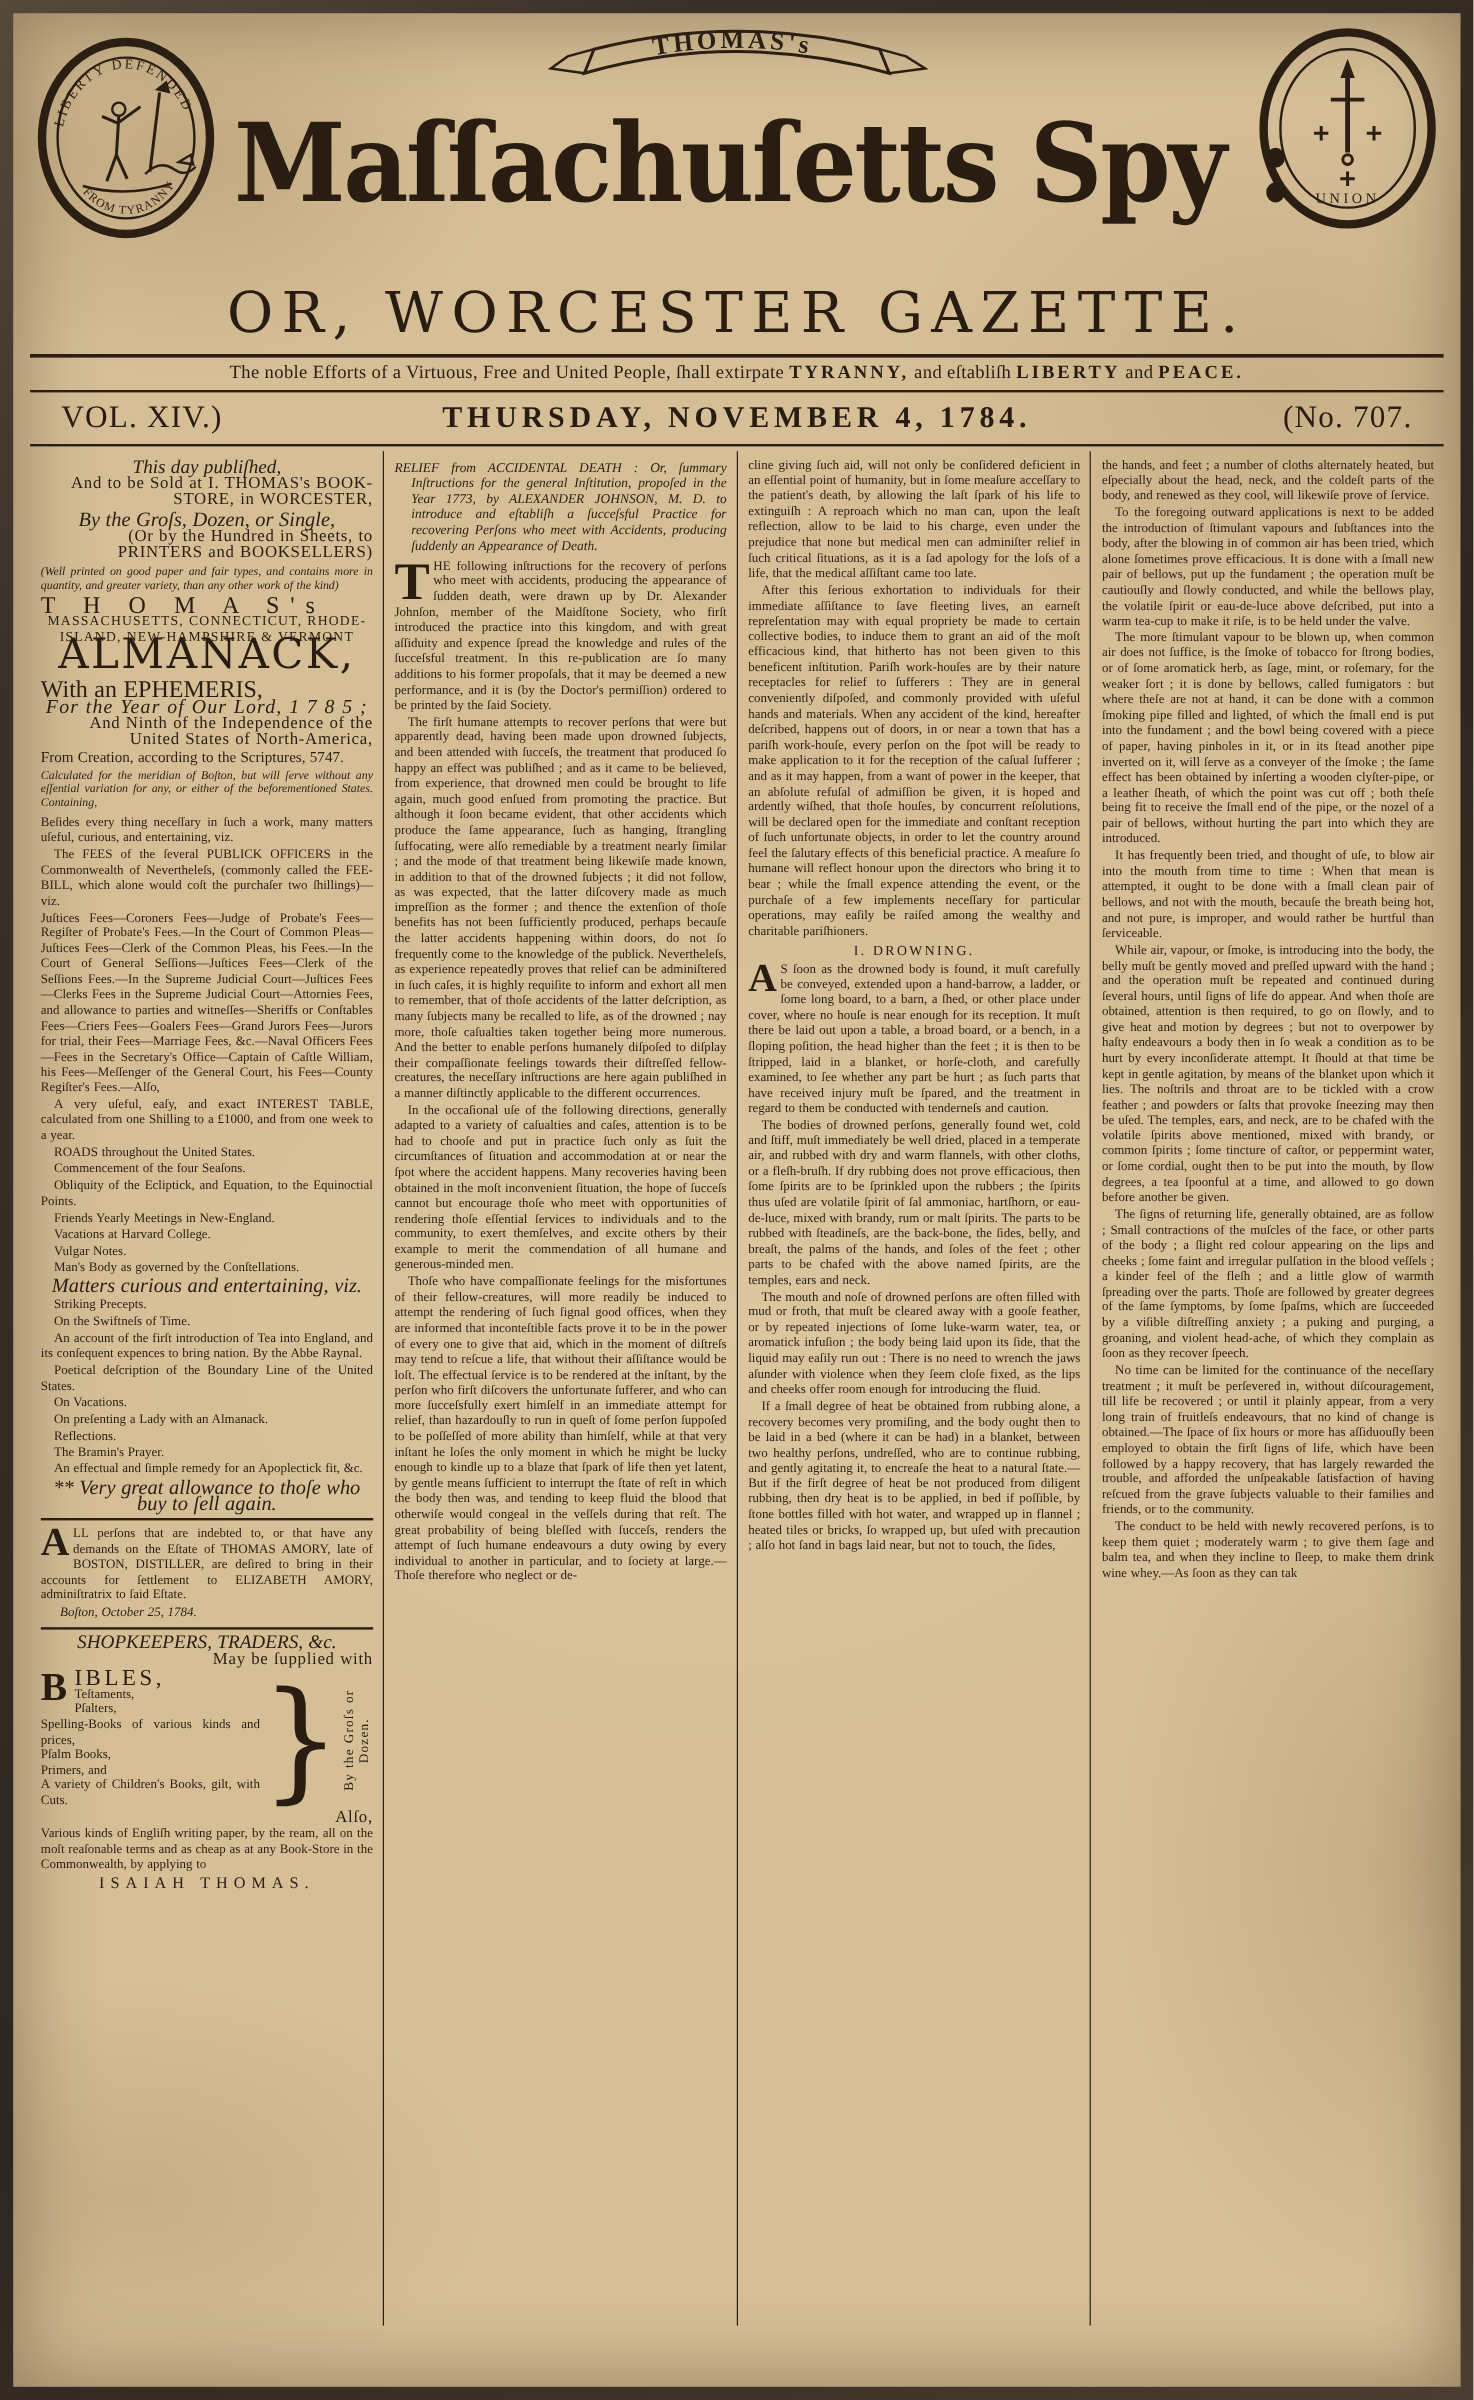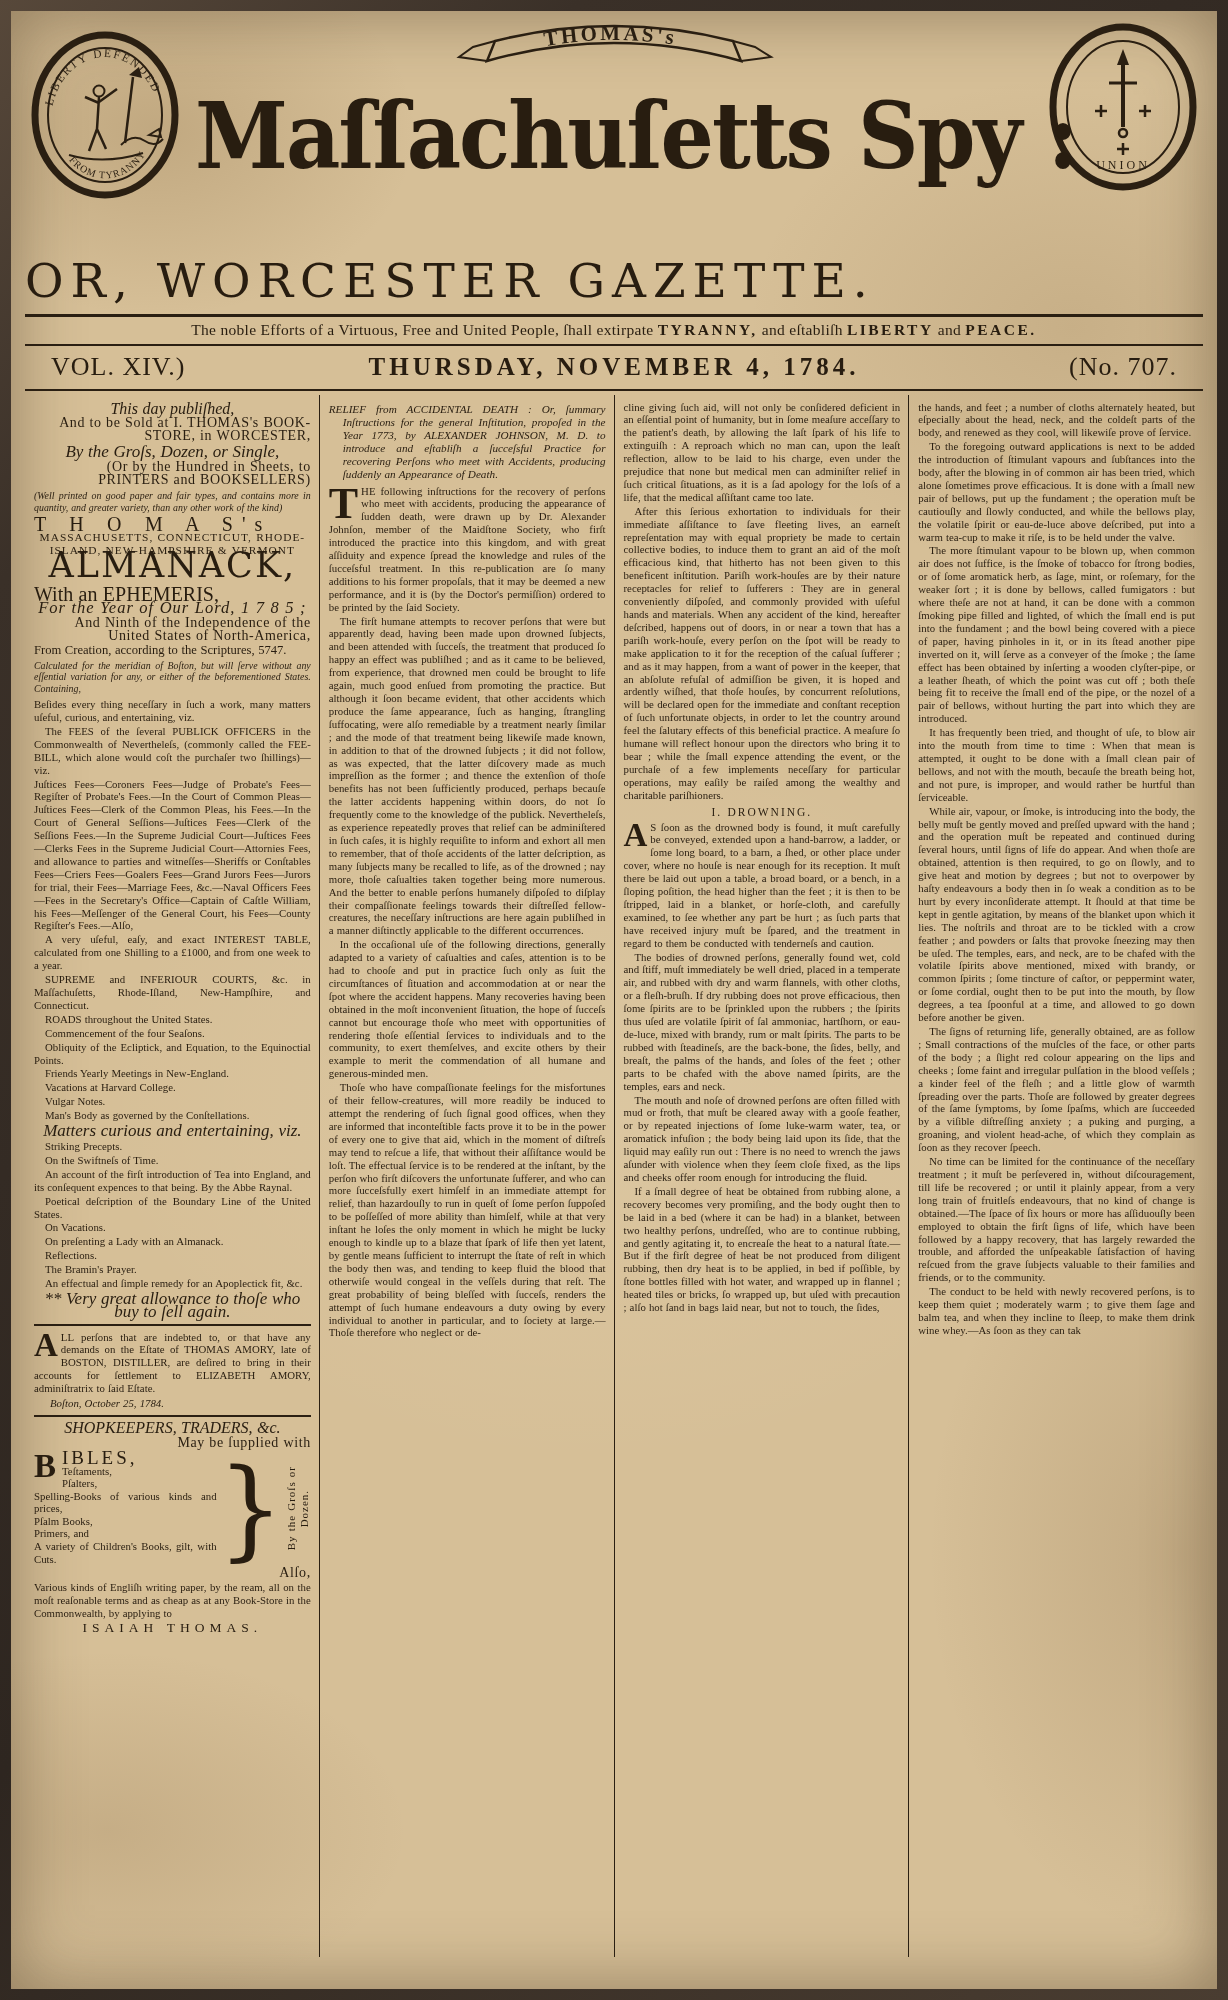--- a/index.html
+++ b/index.html
@@ -17,22 +17,22 @@
     padding:6px 14px 8px;box-sizing:border-box;}
   
   .masthead{position:relative;height:216px;}
   .seal{position:absolute;top:8px;width:152px;height:176px;}
   .seal.left{left:4px;}
   .seal.right{right:4px;top:2px;}
   .center-head{position:absolute;left:170px;right:170px;top:0;text-align:center;}
   .banner-svg{width:330px;height:58px;display:block;margin:0 auto;}
   .np-title{font-family:"DejaVu Serif",serif;font-weight:bold;font-size:84px;line-height:1.35;
     letter-spacing:-2px;transform:scaleY(1.08);transform-origin:top center;white-space:nowrap;}
-  .subtitle{font-family:"DejaVu Serif",serif;font-size:47px;
-    letter-spacing:7px;margin-top:20px;white-space:nowrap;}
+  .subtitle{text-align:center;font-family:"DejaVu Serif",serif;font-size:47px;
+    letter-spacing:7px;margin-top:1px;white-space:nowrap;}
   .rule{background:#2a1f12;}
   .rule.r3{height:3px;margin-top:6px;}
   .rule.r2{height:2px;}
   .rule.r15{height:1.5px;}
   .motto{text-align:center;font-size:15.5px;padding:4px 0 5px;letter-spacing:.3px;}
   .motto b{letter-spacing:2.5px;font-weight:bold;}
   .dateline{display:flex;align-items:baseline;padding:6px 26px 7px;font-size:26px;}
   .dl-vol{width:240px;text-align:left;letter-spacing:1px;}
   .dl-date{flex:1;text-align:center;letter-spacing:4px;font-weight:bold;font-size:25px;}
   .dl-num{width:240px;text-align:right;letter-spacing:1px;}
@@ -155,32 +155,31 @@
           <div class="b-xl">ALMANACK,</div>
           <div class="b-cl">With an EPHEMERIS,</div>
           <div class="b-yr">For the Year of Our Lord, 1 7 8 5 ;</div>
           <div class="b-cs">And Ninth of the Independence of the United States of North-America,</div>
           <div class="b-cr">From Creation, according to the Scriptures, 5747.</div>
           <div class="b-ni">Calculated for the meridian of Boſton, but will ſerve without any eſſential variation for any, or either of the beforementioned States.  Containing,</div>
           <div class="b-p0">Beſides every thing neceſſary in ſuch a work, many matters uſeful, curious, and entertaining, viz.</div>
           <div class="b-p">The FEES of the ſeveral PUBLICK OFFICERS in the Commonwealth of Nevertheleſs, (commonly called the FEE-BILL, which alone would coſt the purchaſer two ſhillings)—viz.</div>
           <div class="b-p0">Juſtices Fees—Coroners Fees—Judge of Probate's Fees—Regiſter of Probate's Fees.—In the Court of Common Pleas—Juſtices Fees—Clerk of the Common Pleas, his Fees.—In the Court of General Seſſions—Juſtices Fees—Clerk of the Seſſions Fees.—In the Supreme Judicial Court—Juſtices Fees—Clerks Fees in the Supreme Judicial Court—Attornies Fees, and allowance to parties and witneſſes—Sheriffs or Conſtables Fees—Criers Fees—Goalers Fees—Grand Jurors Fees—Jurors for trial, their Fees—Marriage Fees, &amp;c.—Naval Officers Fees—Fees in the Secretary's Office—Captain of Caſtle William, his Fees—Meſſenger of the General Court, his Fees—County Regiſter's Fees.—Alſo,</div>
           <div class="b-p">A very uſeful, eaſy, and exact INTEREST TABLE, calculated from one Shilling to a £1000, and from one week to a year.</div>
-          <div class="b-p">SUPREME and INFERIOUR COURTS, &amp;c. in Maſſachuſetts, Rhode-Iſland, New-Hampſhire, and Connecticut.</div>
           <div class="b-p">ROADS throughout the United States.</div>
           <div class="b-p">Commencement of the four Seaſons.</div>
           <div class="b-p">Obliquity of the Ecliptick, and Equation, to the Equinoctial Points.</div>
           <div class="b-p">Friends Yearly Meetings in New-England.</div>
           <div class="b-p">Vacations at Harvard College.</div>
           <div class="b-p">Vulgar Notes.</div>
           <div class="b-p">Man's Body as governed by the Conſtellations.</div>
           <div class="b-icl">Matters curious and entertaining, viz.</div>
           <div class="b-p">Striking Precepts.</div>
           <div class="b-p">On the Swiftneſs of Time.</div>
-          <div class="b-p">An account of the firſt introduction of Tea into England, and its conſequent expences to that being.  By the Abbe Raynal.</div>
+          <div class="b-p">An account of the firſt introduction of Tea into England, and its conſequent expences to bring nation.  By the Abbe Raynal.</div>
           <div class="b-p">Poetical deſcription of the Boundary Line of the United States.</div>
           <div class="b-p">On Vacations.</div>
           <div class="b-p">On preſenting a Lady with an Almanack.</div>
           <div class="b-p">Reflections.</div>
           <div class="b-p">The Bramin's Prayer.</div>
           <div class="b-p">An effectual and ſimple remedy for an Apoplectick fit, &amp;c.</div>
           <div class="b-icl">** Very great allowance to thoſe who buy to ſell again.</div>
           <div class="b-rule"></div>
           <div class="b-p0"><span class="dropcap">A</span>LL perſons that are indebted to, or that have any demands on the Eſtate of THOMAS AMORY, late of BOSTON, DISTILLER, are deſired to bring in their accounts for ſettlement to ELIZABETH AMORY, adminiſtratrix to ſaid Eſtate.</div>
           <div class="b-ii">Boſton, October 25, 1784.</div>

